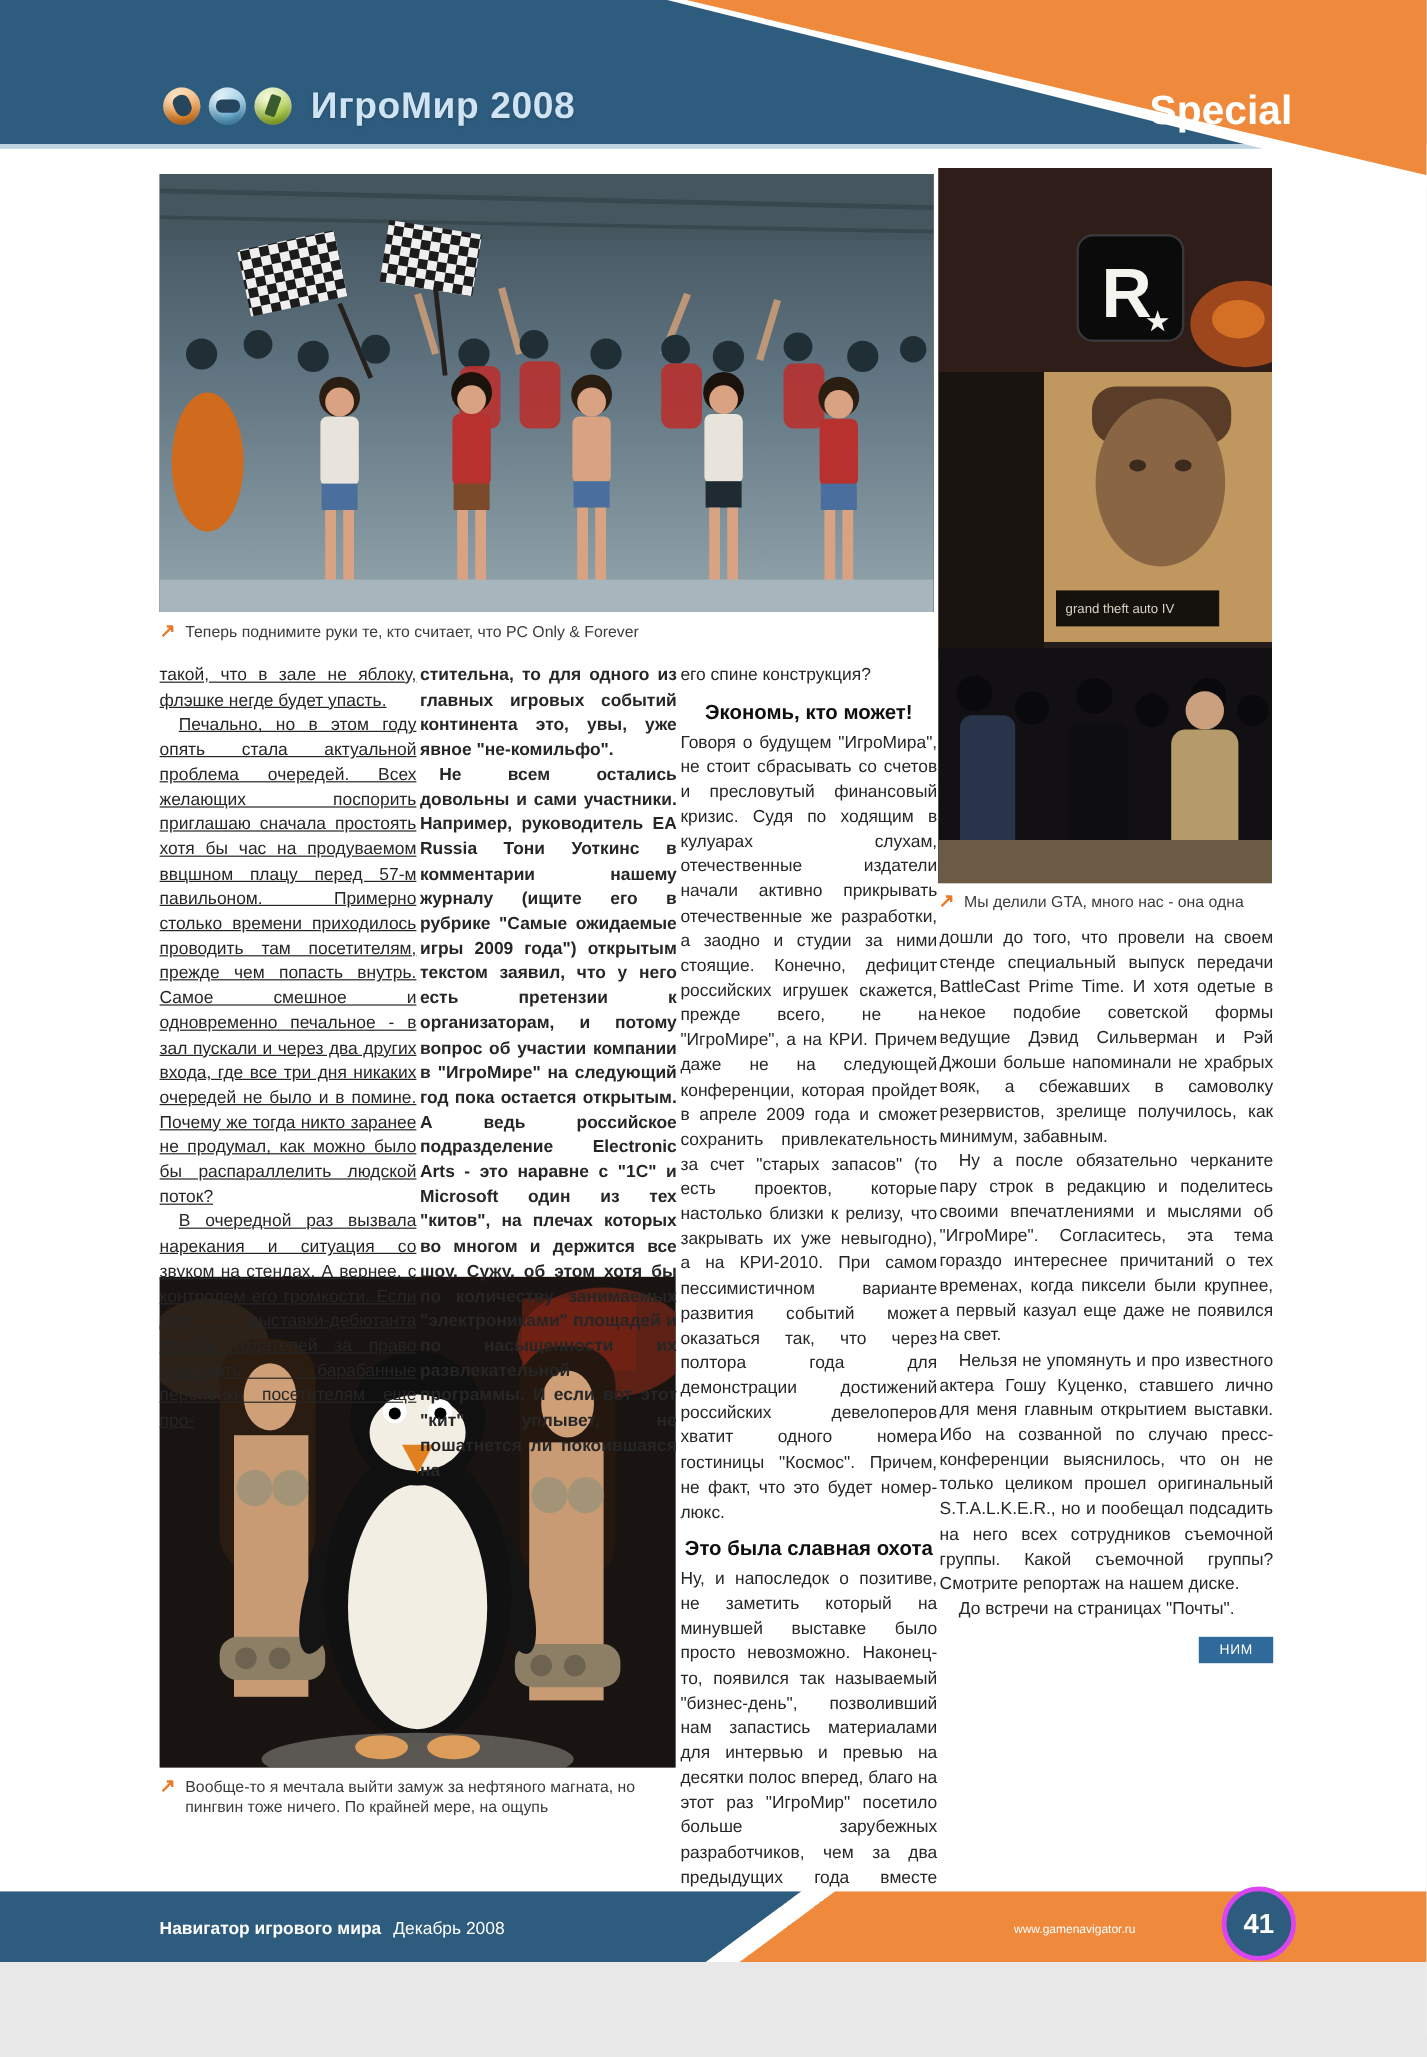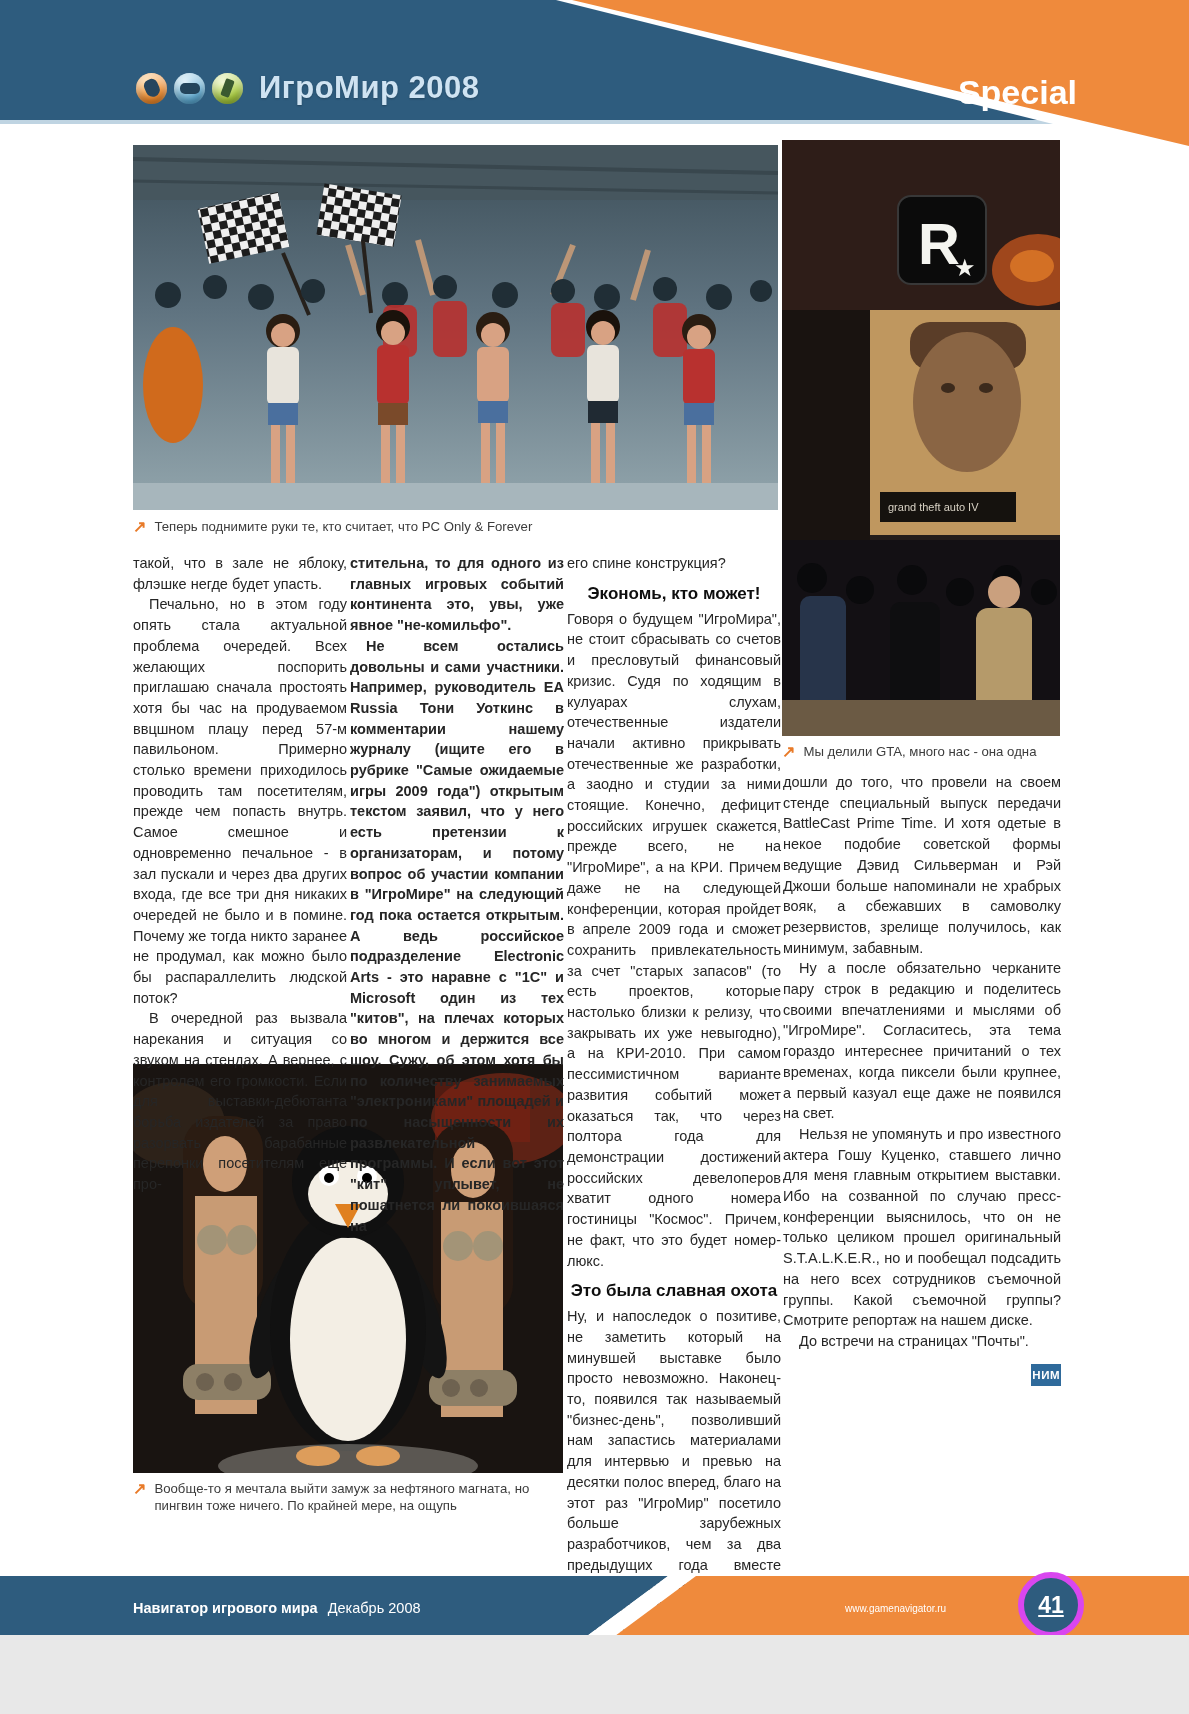--- a/index.html
+++ b/index.html
@@ -30,37 +30,37 @@
 
   
   .caption{display:flex;gap:8px;align-items:flex-start;color:#3c3c3c;font-size:13.2px;line-height:16.5px;}
   .cap-arrow{color:#e87a28;font-weight:bold;font-size:16px;line-height:16px;flex:0 0 auto;}
 
   
   .col{top:553px;width:214px;font-size:14.5px;line-height:20.7px;text-align:justify;color:#262626;}
   .col p{margin:0;text-indent:16px;}
   .col p.np{text-indent:0;}
   .subhead{margin:10px 0 5px;font-size:17px;line-height:20px;font-weight:bold;text-align:center;color:#0e0e0e;}
-  .col1{left:133px;}
+  .col1{left:133px;text-decoration:underline;}
   .col2{left:350px;font-weight:bold;}
   .col3{left:567px;}
   .col4{left:783px;top:772px;width:278px;}
   .badge-row{text-align:right;margin-top:12px;}
-  .nim{display:inline-block;background:#2f6a9b;color:#fff;font-size:11.5px;font-weight:bold;
-       padding:1px 1px;letter-spacing:.5px;}
+  .nim{display:inline-block;background:#2f6a9b;color:#fff;font-size:11.5px;font-weight:normal;
+       padding:1px 17px;letter-spacing:.5px;}
 
   
   .ftr-svg{left:0;top:1576px;width:1189px;height:138px;pointer-events:none;}
   .footer-left{left:133px;top:1600px;color:#ffffff;font-size:14.5px;}
   .footer-left .bold{font-weight:bold;}
   .footer-left .reg{margin-left:6px;}
   .footer-site{left:845px;top:1603px;color:#ffffff;font-size:10px;}
   .page-circle{left:1018px;top:1572px;width:54px;height:54px;border-radius:50%;background:#2e5c7e;
-               border:6px solid #d946ef;display:flex;align-items:center;justify-content:center;
-               color:#fff;font-size:23px;font-weight:bold;text-decoration:underline;}
+               border:4px solid #d946ef;display:flex;align-items:center;justify-content:center;
+               color:#fff;font-size:23px;font-weight:bold;}
 </style>
 </head>
 <body>
 
 <div class="page">
 
   <div class="abs hdr-bar"></div>
   <div class="abs hdr-underline"></div>
   <svg class="abs hdr-svg" viewBox="0 0 1189 175" preserveAspectRatio="none">
     <polygon points="556,0 1189,0 1189,158" fill="#ffffff"></polygon>

